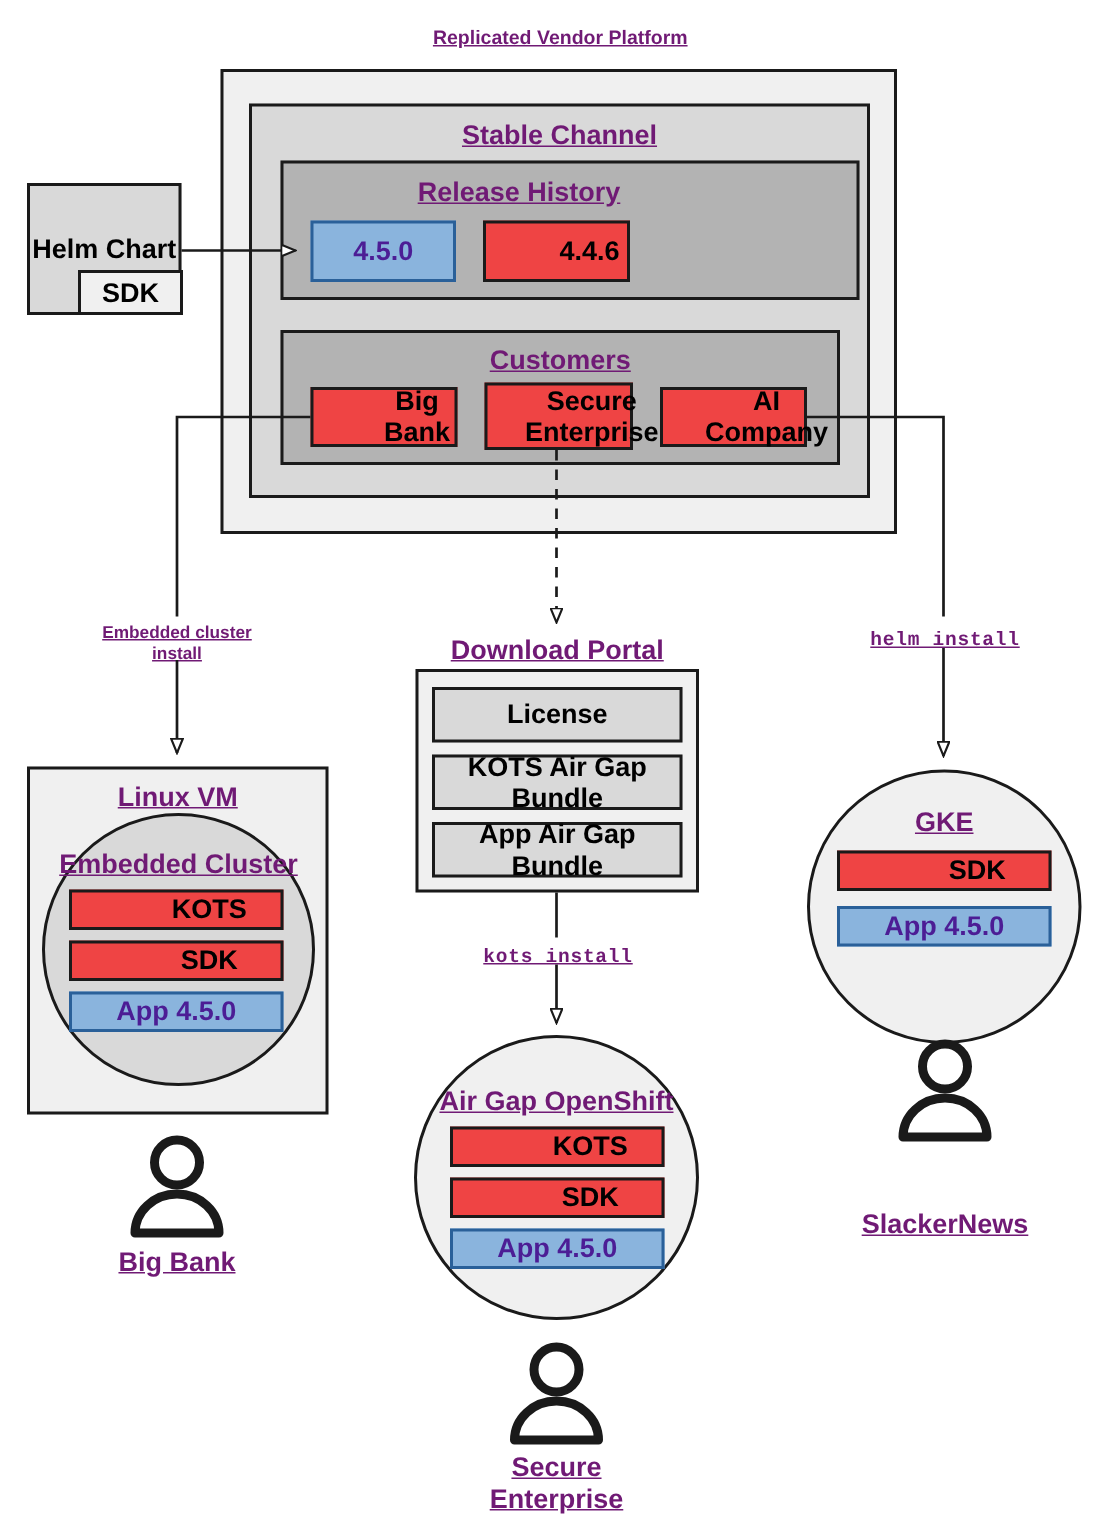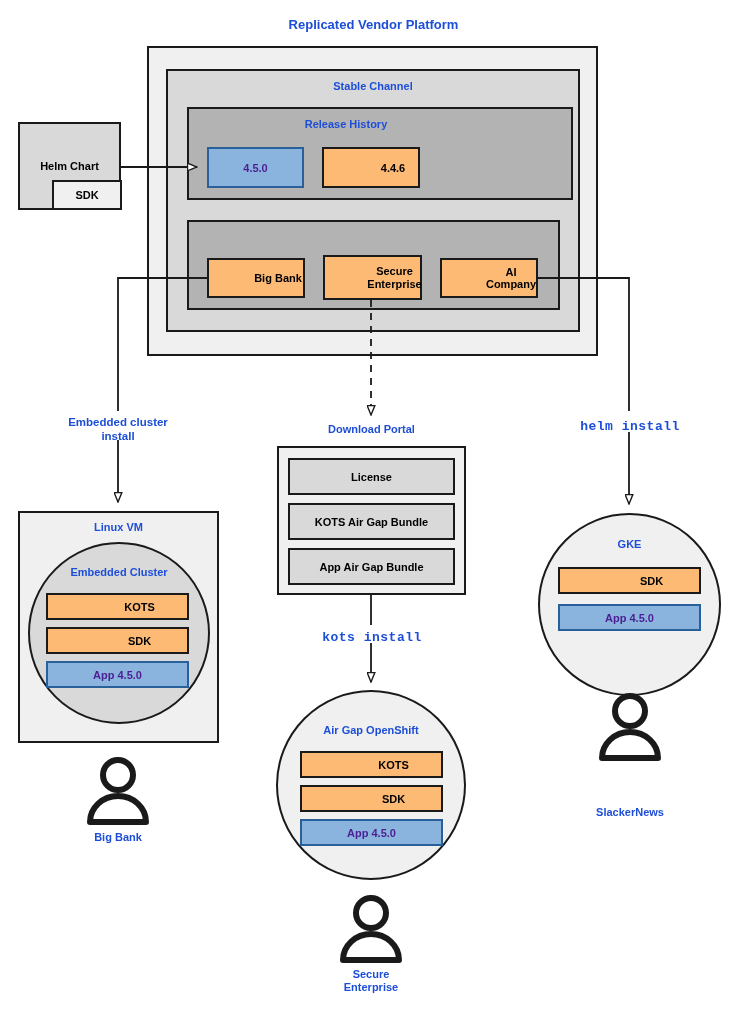--- a/index.html
+++ b/index.html
@@ -5,33 +5,33 @@
   html,body{margin:0;padding:0;background:#ffffff;}
   body{
     width:734px;height:1026px;position:relative;overflow:hidden;
     font-family:"Liberation Sans", sans-serif;
     -webkit-font-smoothing:antialiased;
   }
   #canvas{position:absolute;inset:0;width:734px;height:1026px;}
   svg.layer{position:absolute;left:0;top:0;width:734px;height:1026px;pointer-events:none;}
   .node{position:absolute;box-sizing:border-box;display:flex;align-items:center;justify-content:center;text-align:center;}
   .bx{border:2px solid #1a1a1a;}
-  .lbl{position:absolute;text-align:center;color:#1d4ed8;font-weight:bold;line-height:1.18;}
+  .lbl{position:absolute;text-align:center;color:#701a75;font-weight:bold;line-height:1.18;text-decoration:underline;}
 
   
   .fill-plat{background:#f0f0f0;}
   .fill-chan{background:#d9d9d9;}
   .fill-grp {background:#b3b3b3;}
-  .fill-white{background:#fdba74;padding-left:44px;}
+  .fill-white{background:#ef4444;padding-left:44px;}
   .fill-light{background:#f0f0f0;}
   .fill-grey{background:#d9d9d9;}
   .fill-blue{background:#8ab4dd;border-color:#2a6099;color:#4c1d95;}
 
   .t11{font-size:11.5px;font-weight:bold;}
-  .t12{font-size:11px;font-weight:bold;}
+  .t12{font-size:18px;font-weight:bold;}
   .t13{font-size:13px;font-weight:bold;}
   .mono{font-family:"Liberation Mono", monospace;font-size:13px;font-weight:bold;letter-spacing:.5px;}
 
   .circ{border-radius:50%;}
 </style>
 </head>
 <body>
 
 <div id="canvas">
 
@@ -42,20 +42,21 @@
   <div class="node bx fill-chan" style="left:166px;top:69px;width:414px;height:263px;"></div>
   <div class="lbl t12" style="left:166px;top:80px;width:414px;">Stable Channel</div>
 
   <div class="node bx fill-grp" style="left:187px;top:107px;width:386px;height:93px;"></div>
   <div class="lbl t12" style="left:187px;top:118px;width:318px;">Release History</div>
 
   <div class="node bx fill-blue t12" style="left:207px;top:147px;width:97px;height:41px;">4.5.0</div>
   <div class="node bx fill-white t12" style="left:322px;top:147px;width:98px;height:41px;">4.4.6</div>
 
   <div class="node bx fill-grp" style="left:187px;top:220px;width:373px;height:90px;"></div>
+  <div class="lbl t12" style="left:187px;top:230px;width:373px;">Customers</div>
 
   <div class="node bx fill-white t12" style="left:207px;top:258px;width:98px;height:40px;">Big Bank</div>
   <div class="node bx fill-white t12" style="left:323px;top:255px;width:99px;height:45px;line-height:1.15;">Secure<br>Enterprise</div>
   <div class="node bx fill-white t12" style="left:440px;top:258px;width:98px;height:40px;">AI Company</div>
 
   <div class="node bx fill-chan t12" style="left:18px;top:122px;width:103px;height:88px;">Helm Chart</div>
   <div class="node bx fill-light t12" style="left:52px;top:180px;width:70px;height:30px;">SDK</div>
 
   <div class="lbl t11" style="left:48px;top:416px;width:140px;">
     <span>Embedded cluster</span><br>

